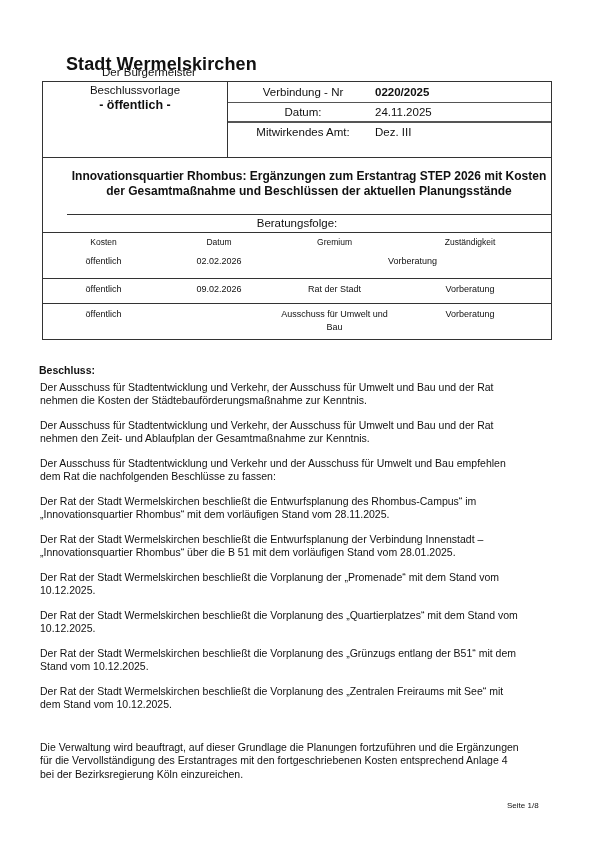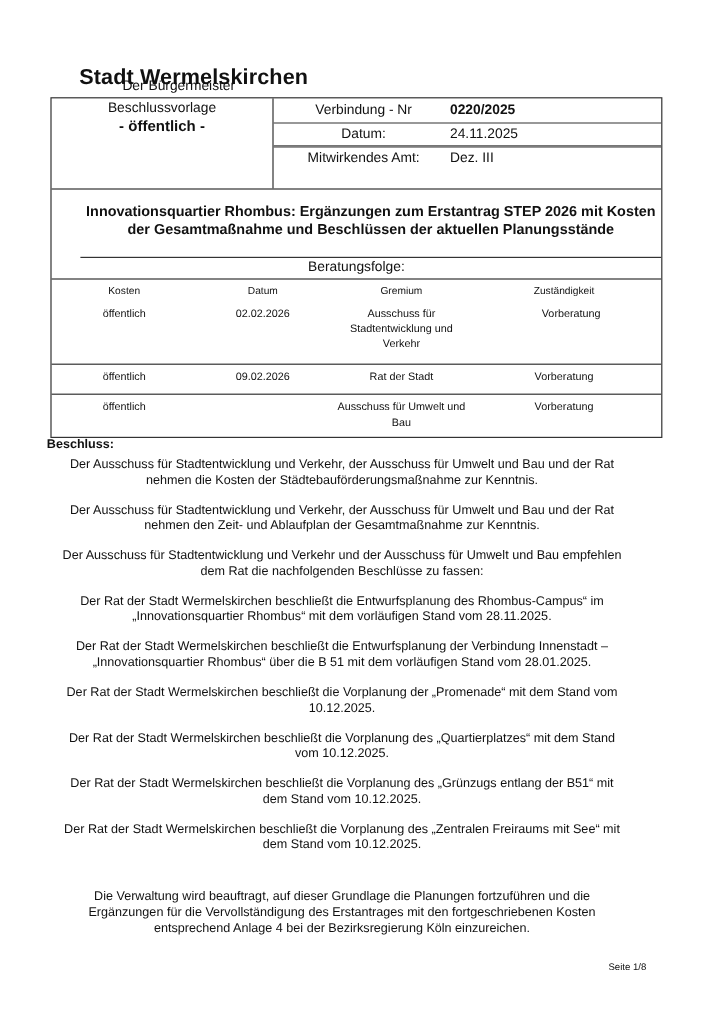--- a/index.html
+++ b/index.html
@@ -21,21 +21,21 @@
   .bf { padding: 2px 3px; font-size: 11.5px; height: 18px; box-sizing: border-box; border-bottom: 1.5px solid #333; }
   .cons-head, .cons-row { display: flex; font-size: 8.5px; padding: 0 3px; }
   .cons-head { height: 18px; align-items: center; }
   .cons-row { font-size: 9px; line-height: 12.5px; }
   .c1 { width: 115px; } .c2 { width: 116px; } .c3 { width: 115px; } .c4 { flex: 1; }
   .cons-row.r1 { padding-top: 4px; padding-bottom: 10px; }
   .cons-row.r2 { border-top: 1.5px solid #333; padding-top: 4px; padding-bottom: 8px; }
   .cons-row.r3 { border-top: 1.5px solid #333; padding-top: 4px; padding-bottom: 6px; }
   .content { position: absolute; left: 39px; top: 364px; width: 480px; font-size: 10.5px; line-height: 13.5px; }
   .content .h { font-weight: bold; margin-bottom: 3px; }
-  .content p { margin: 0 0 11px 12px; text-align: center; }
+  .content p { margin: 0 0 11px 1px; }
   .content p.final { margin-top: 29px; }
   .footer { position: absolute; left: 507px; top: 801px; font-size: 8px; }
 </style>
 </head>
 <body>
 
 <div class="title">Stadt Wermelskirchen</div>
 <div class="subtitle">Der Bürgermeister</div>
 
 <div class="frame">
@@ -69,21 +69,20 @@
 
   <div class="cons-head">
     <span class="c1">Kosten</span>
     <span class="c2">Datum</span>
     <span class="c3">Gremium</span>
     <span class="c4">Zuständigkeit</span>
   </div>
   <div class="cons-row r1">
     <span class="c1">öffentlich</span>
     <span class="c2">02.02.2026</span>
-    <span class="c3" style="padding-right:12px">Ausschuss für Stadtentwicklung und Verkehr</span>
     <span class="c4">Vorberatung</span>
   </div>
   <div class="cons-row r2">
     <span class="c1">öffentlich</span>
     <span class="c2">09.02.2026</span>
     <span class="c3">Rat der Stadt</span>
     <span class="c4">Vorberatung</span>
   </div>
   <div class="cons-row r3">
     <span class="c1">öffentlich</span>

